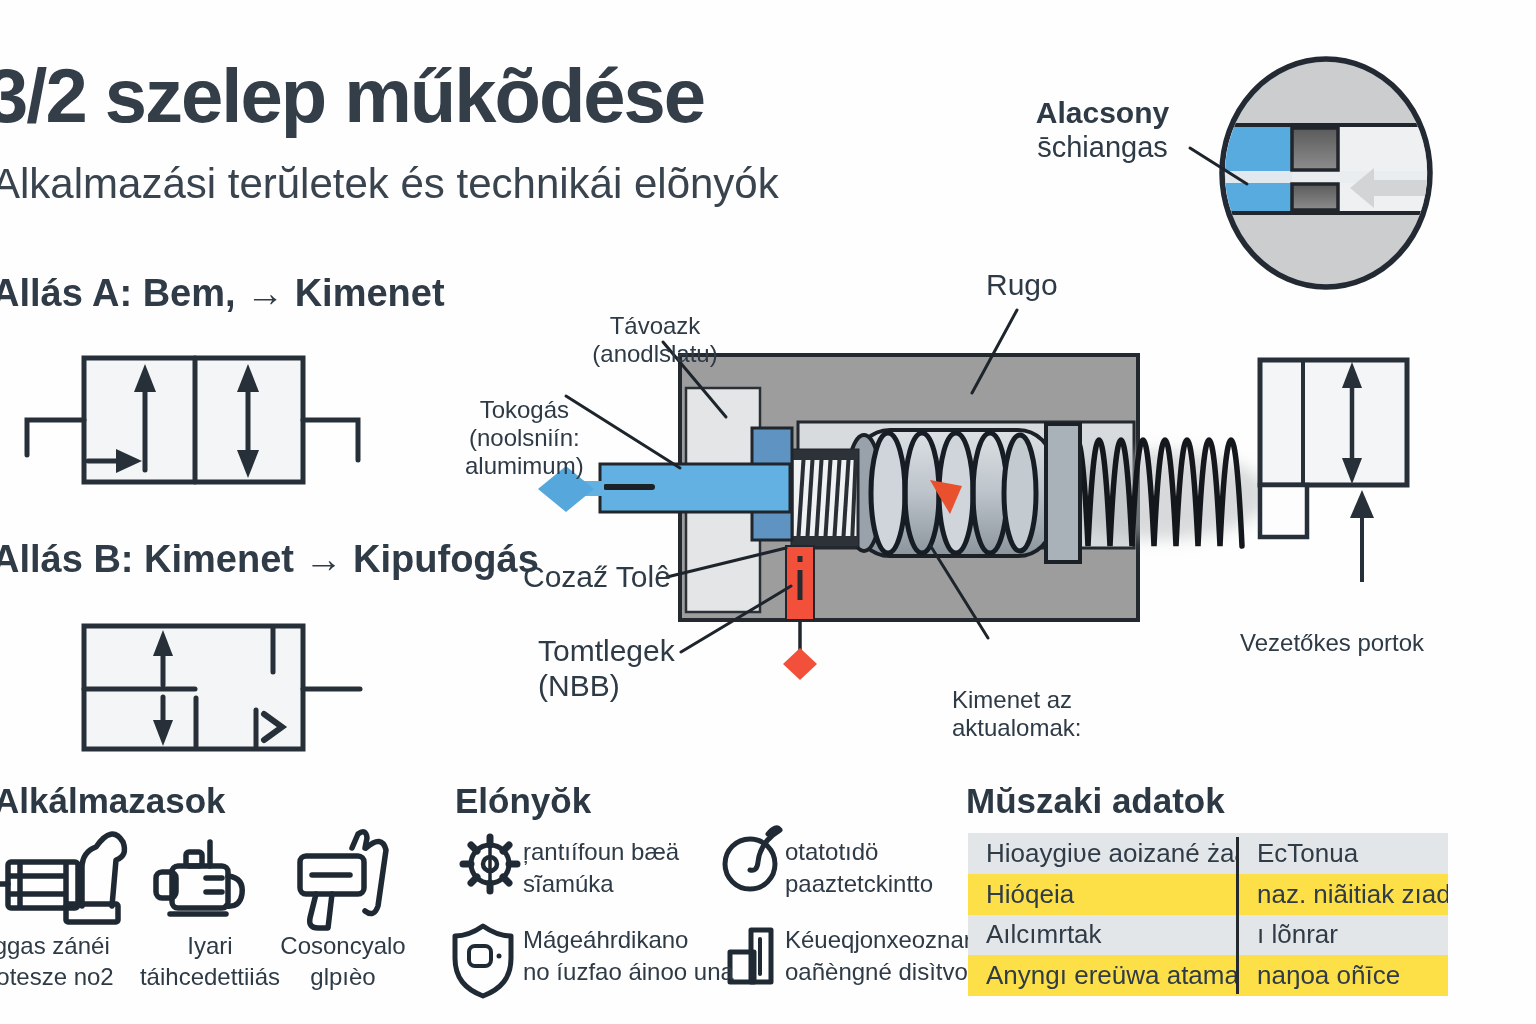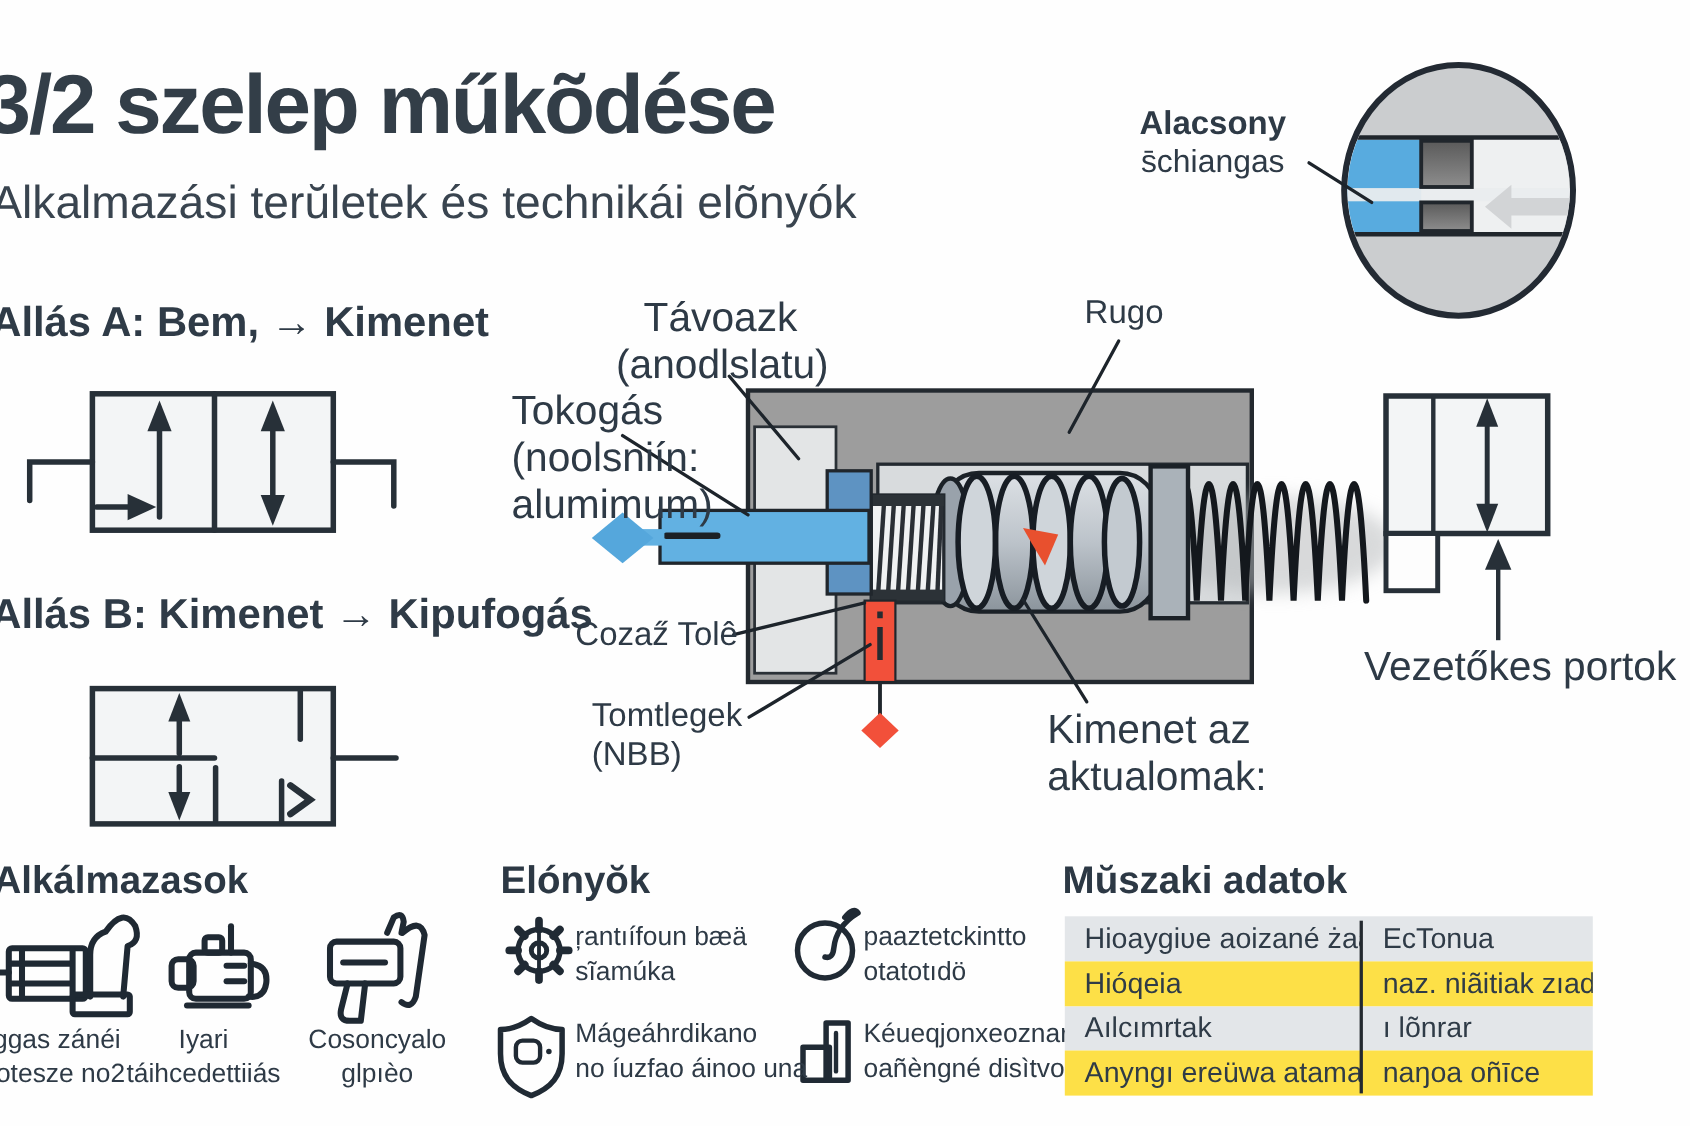--- a/index.html
+++ b/index.html
@@ -7,21 +7,21 @@
     width:1536px;height:1024px;position:relative;overflow:hidden;
     background:#fefefe;color:#2e3a46;
     font-family:"Liberation Sans", sans-serif;
   }
   .abs{position:absolute;}
   #art{position:absolute;left:0;top:0;z-index:1;}
   .txt{position:absolute;z-index:2;color:#2e3a46;}
   .title{font-size:76px;font-weight:700;letter-spacing:-2px;color:#333e48;white-space:nowrap;}
   .subtitle{font-size:42px;font-weight:400;color:#39444f;white-space:nowrap;}
   .state-title{font-size:38px;font-weight:600;white-space:nowrap;color:#2f3b47;}
-  .lbl{font-size:37px;font-weight:500;line-height:1.16;}
+  .lbl{font-size:24px;font-weight:500;line-height:1.16;margin-top:44px;}
   .lbl30{font-size:30px;font-weight:500;line-height:1.16;}
   .center{text-align:center;}
   .inset-lbl{width:175px;text-align:center;line-height:1.15;}
   .inset-lbl .l1{font-size:30px;font-weight:700;}
   .inset-lbl .l2{font-size:29px;font-weight:500;}
   .h2{font-size:35px;font-weight:700;white-space:nowrap;color:#2c3844;}
   .caption{font-size:24px;font-weight:500;line-height:1.3;text-align:center;width:170px;}
   .benefit{font-size:24px;font-weight:500;line-height:1.33;width:260px;}
   .spec-table{left:968px;top:833px;width:480px;height:163px;z-index:2;}
   .trow{height:40.75px;display:flex;align-items:center;}
@@ -234,21 +234,21 @@
   <div class="l2">s̄chiangas</div>
 </div>
 
 <div class="txt state-title" style="left:-8px;top:272px;">Allás A: Bem, → Kimenet</div>
 <div class="txt state-title" style="left:-8px;top:538px;">Allás B: Kimenet → Kipufogás</div>
 
 <div class="txt lbl center" style="left:560px;top:268px;width:190px;">
   <div>Távoazk</div>
   <div>(anodlslatu)</div>
 </div>
-<div class="txt lbl" style="left:465px;top:352px;">
+<div class="txt lbl" style="left:465px;top:352px;text-align:center;">
   <div>Tokogás</div>
   <div>(noolsniín:</div>
   <div>alumimum)</div>
 </div>
 <div class="txt lbl30" style="left:986px;top:268px;">Rugo</div>
 <div class="txt lbl30" style="left:523px;top:560px;">Cozaz̋ Tolê</div>
 <div class="txt lbl30" style="left:538px;top:634px;">
   <div>Tomtlegek</div>
   <div>(NBB)</div>
 </div>
@@ -259,36 +259,36 @@
 <div class="txt lbl" style="left:1240px;top:585px;white-space:nowrap;">Vezetőkes portok</div>
 
 <div class="txt h2" style="left:-6px;top:781px;">Alkálmazasok</div>
 <div class="txt h2" style="left:455px;top:781px;">Elónyŏk</div>
 <div class="txt h2" style="left:966px;top:781px;">Mŭszaki adatok</div>
 
 <div class="txt caption" style="left:-40px;top:930px;">
   <div>ñggas zánéi</div>
   <div>tootesze no2</div>
 </div>
-<div class="txt caption" style="left:100px;top:930px;">
+<div class="txt caption" style="left:125px;top:930px;">
   <div>Iyari</div>
   <div>táihcedettiiás</div>
 </div>
 <div class="txt caption" style="left:258px;top:930px;text-align:center;">
   <div>Cosoncyalo</div>
   <div>glpıèo</div>
 </div>
 
 <div class="txt benefit" style="left:523px;top:836px;">
   <div>ŗantıífoun bæä</div>
   <div>sĩamúka</div>
 </div>
 <div class="txt benefit" style="left:785px;top:836px;">
+  <div>otatotıdö</div>
   <div>paaztetckintto</div>
-  <div>otatotıdö</div>
 </div>
 <div class="txt benefit" style="left:523px;top:924px;">
   <div>Mágeáhrdikano</div>
   <div>no íuzfao áinoo una</div>
 </div>
 <div class="txt benefit" style="left:785px;top:924px;">
   <div>Kéueqjonxeoznar</div>
   <div>oañèngné disìtvo</div>
 </div>
 

